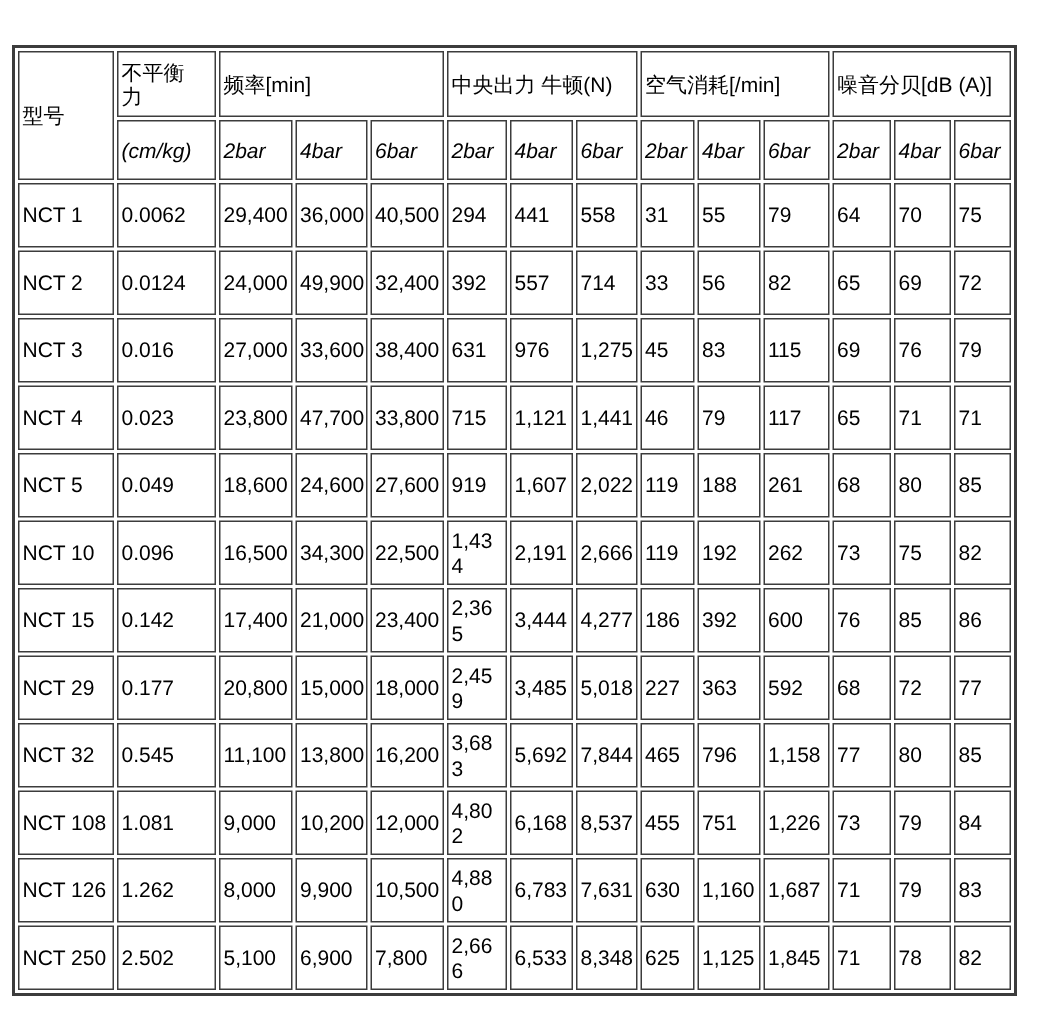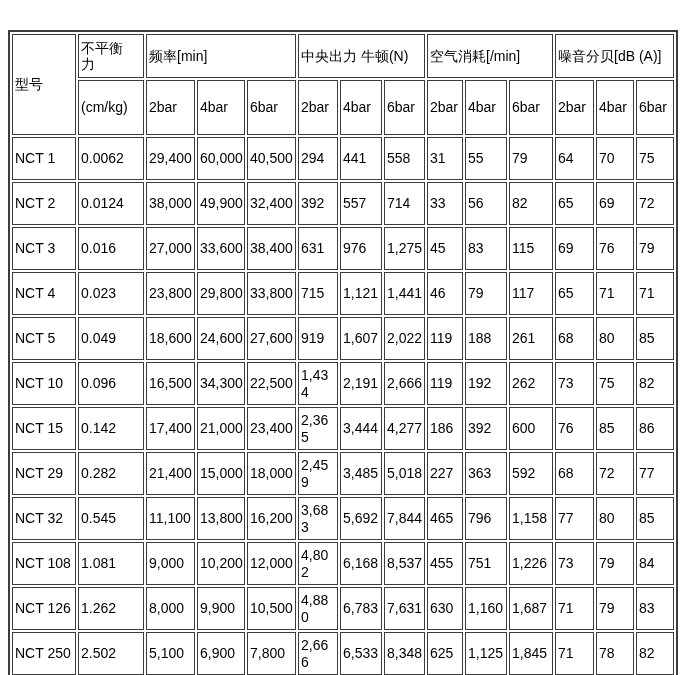--- a/index.html
+++ b/index.html
@@ -33,21 +33,21 @@
     background: var(--bg-color, #fff);
     overflow: hidden;
   }
   
   thead tr.group-row td {
     height: 44px;
     word-break: normal;
     padding-right: 10px;
   }
   
-  thead tr.sub-row td { height: 55px; word-break: break-all; }
+  thead tr.sub-row td { height: 40px; word-break: break-all; font-style: italic; }
   tbody td { height: 43px; word-break: break-all; }
   td.corner { vertical-align: middle; }
 </style>
 </head>
 <body>
 
 <div class="table-wrap">
   <table class="spec">
     <colgroup>
       <col style="width:64px">
@@ -88,36 +88,36 @@
         <td>2bar</td>
         <td>4bar</td>
         <td>6bar</td>
       </tr>
     </thead>
     <tbody>
         <tr>
           <td>NCT 1</td>
           <td>0.0062</td>
           <td>29,400</td>
-          <td>60,000</td>
+          <td>36,000</td>
           <td>40,500</td>
           <td>294</td>
           <td>441</td>
           <td>558</td>
           <td>31</td>
           <td>55</td>
           <td>79</td>
           <td>64</td>
           <td>70</td>
           <td>75</td>
         </tr>
         <tr>
           <td>NCT 2</td>
           <td>0.0124</td>
-          <td>38,000</td>
+          <td>24,000</td>
           <td>49,900</td>
           <td>32,400</td>
           <td>392</td>
           <td>557</td>
           <td>714</td>
           <td>33</td>
           <td>56</td>
           <td>82</td>
           <td>65</td>
           <td>69</td>
@@ -136,21 +136,21 @@
           <td>83</td>
           <td>115</td>
           <td>69</td>
           <td>76</td>
           <td>79</td>
         </tr>
         <tr>
           <td>NCT 4</td>
           <td>0.023</td>
           <td>23,800</td>
-          <td>29,800</td>
+          <td>47,700</td>
           <td>33,800</td>
           <td>715</td>
           <td>1,121</td>
           <td>1,441</td>
           <td>46</td>
           <td>79</td>
           <td>117</td>
           <td>65</td>
           <td>71</td>
           <td>71</td>
@@ -198,22 +198,22 @@
           <td>4,277</td>
           <td>186</td>
           <td>392</td>
           <td>600</td>
           <td>76</td>
           <td>85</td>
           <td>86</td>
         </tr>
         <tr>
           <td>NCT 29</td>
-          <td>0.282</td>
-          <td>21,400</td>
+          <td>0.177</td>
+          <td>20,800</td>
           <td>15,000</td>
           <td>18,000</td>
           <td>2,459</td>
           <td>3,485</td>
           <td>5,018</td>
           <td>227</td>
           <td>363</td>
           <td>592</td>
           <td>68</td>
           <td>72</td>

